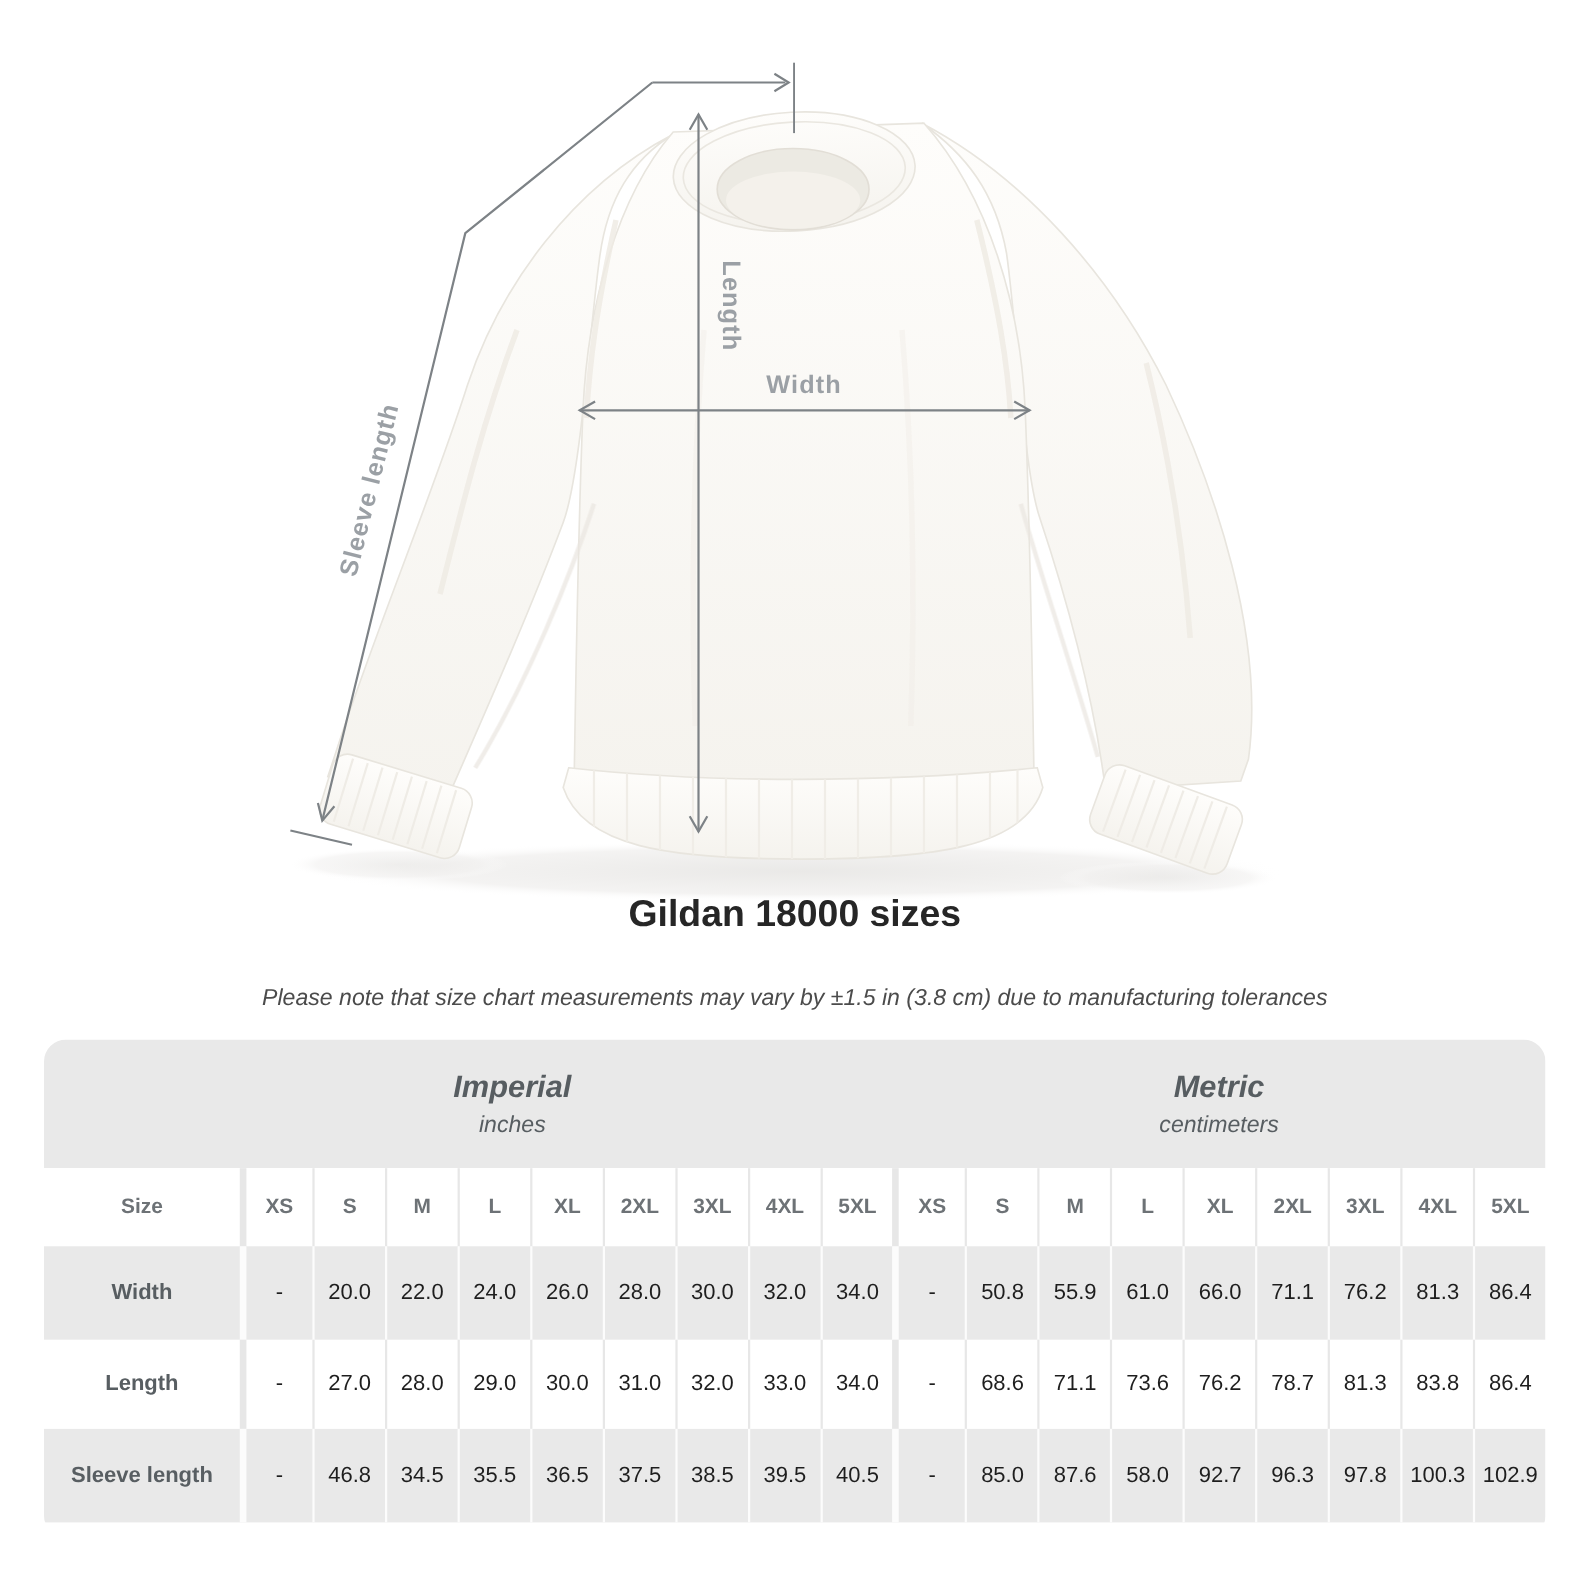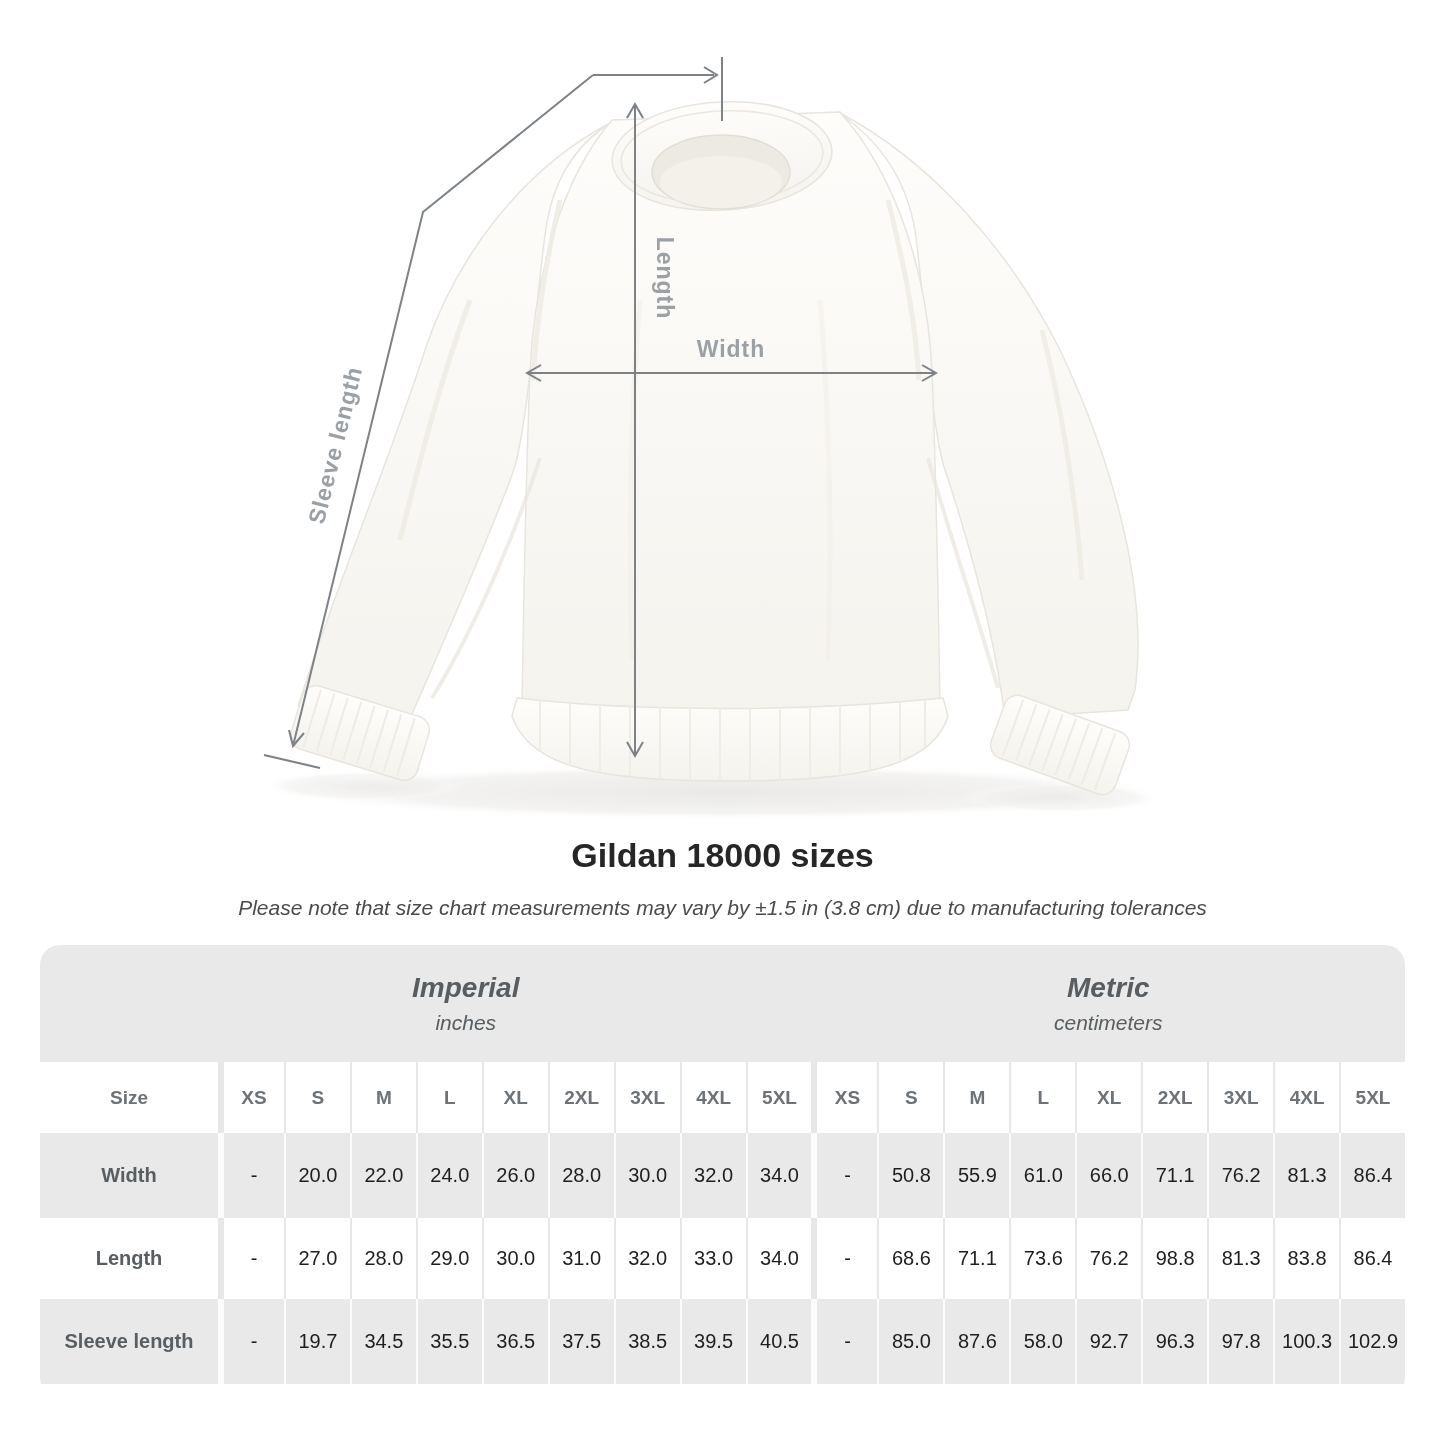--- a/index.html
+++ b/index.html
@@ -7,21 +7,21 @@
     position:relative;width:1445px;height:1445px;background:#ffffff;overflow:hidden;
     font-family:"Liberation Sans","DejaVu Sans",sans-serif;
   }
   
   .figure-wrap{position:absolute;top:0;left:0;width:1445px;height:835px;}
   svg text{font-family:"Liberation Sans","DejaVu Sans",sans-serif;}
   .annot{stroke:var(--annotation-line,#7d8286);stroke-width:2;fill:none;}
   .annot-label{fill:var(--annotation-label,#9ba0a5);font-size:23px;font-weight:bold;letter-spacing:1px;}
   
   .page-title{
-    position:absolute;top:836px;left:0;width:100%;text-align:center;
+    position:absolute;top:812px;left:0;width:100%;text-align:center;
     font-size:34px;font-weight:bold;color:var(--title-color,#262626);
   }
   .tolerance-note{
     position:absolute;top:896px;left:0;width:100%;text-align:center;
     font-size:21px;font-style:italic;color:var(--note-color,#4b4b4b);
   }
   
   .size-table{
     position:absolute;top:945px;left:40px;width:1365px;height:453px;
     border-radius:20px;overflow:hidden;
@@ -245,29 +245,29 @@
           <div class="cell val">30.0</div>
           <div class="cell val">31.0</div>
           <div class="cell val">32.0</div>
           <div class="cell val">33.0</div>
           <div class="cell val">34.0</div>
           <div class="cell val grp">-</div>
           <div class="cell val">68.6</div>
           <div class="cell val">71.1</div>
           <div class="cell val">73.6</div>
           <div class="cell val">76.2</div>
-          <div class="cell val">98.8</div>
+          <div class="cell val">78.7</div>
           <div class="cell val">81.3</div>
           <div class="cell val">83.8</div>
           <div class="cell val">86.4</div>
         </div>
         <div class="t-row shaded" style="height: 85px;">
           <div class="cell rowlabel">Sleeve length</div>
           <div class="cell val grp">-</div>
-          <div class="cell val">19.7</div>
+          <div class="cell val">46.8</div>
           <div class="cell val">34.5</div>
           <div class="cell val">35.5</div>
           <div class="cell val">36.5</div>
           <div class="cell val">37.5</div>
           <div class="cell val">38.5</div>
           <div class="cell val">39.5</div>
           <div class="cell val">40.5</div>
           <div class="cell val grp">-</div>
           <div class="cell val">85.0</div>
           <div class="cell val">87.6</div>

